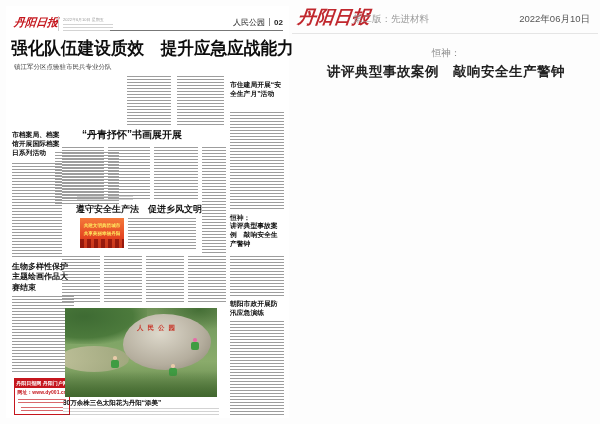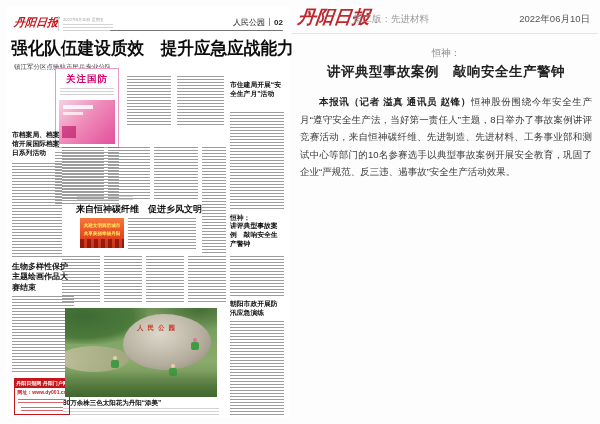--- a/index.html
+++ b/index.html
@@ -81,53 +81,45 @@
     <div class="abs t-dateline">2022年6月10日 星期五</div>
     <div class="tb lt" style="left:57px; top:18px; width:50px; height:7px;"></div>
     <div class="abs t-mast-right">
       <span>人民公园</span><span class="t-mast-sep"></span><b>02</b>
     </div>
     <div class="abs t-rule"></div>
 
     <div class="abs t-headline">强化队伍建设质效　提升应急应战能力</div>
     <div class="abs t-subhead">镇江军分区点验驻市民兵专业分队</div>
 
-    <div class="abs def-box">
-      <div class="def-title">关注国防</div>
-      <div class="tb lt def-lines"></div>
-      <div class="def-img">
-        <div class="w1"></div>
-          <div class="w2"></div>
-          <div class="w3"></div>
-      </div>
-    </div>
     <div class="tb" style="left:49px; top:146px; width:64px; height:54px;"></div>
 
     <div class="tb" style="left:121px; top:70px; width:44px; height:50px;"></div>
     <div class="tb" style="left:171px; top:70px; width:47px; height:50px;"></div>
 
     <div class="abs h-small" style="left:6px; top:124px; width:50px;">市档案局、档案馆开展国际档案日系列活动</div>
     <div class="tb" style="left:6px; top:157px; width:50px; height:95px;"></div>
     <div class="abs h-mid" style="left:6px; top:256px; width:62px;">生物多样性保护主题绘画作品大赛结束</div>
     <div class="tb" style="left:6px; top:290px; width:62px; height:78px;"></div>
 
     <div class="abs ad">
       <div class="bar">丹阳日报网 丹阳门户网</div>
       <div class="url">网址：www.dy001.cn</div>
       <div class="tb red" style="left:3px; top:20px; width:48px; height:6px;"></div>
       <div class="tb red" style="left:6px; top:28px; width:42px; height:6px;"></div>
     </div>
 
+    <div class="abs h-big" style="left:56px; top:122px; width:140px; text-align:center;">“丹青抒怀”书画展开展</div>
     <div class="tb" style="left:56px; top:141px; width:42px; height:54px;"></div>
     <div class="tb" style="left:102px; top:141px; width:42px; height:54px;"></div>
     <div class="tb" style="left:148px; top:141px; width:44px; height:54px;"></div>
     <div class="tb" style="left:196px; top:141px; width:24px; height:106px;"></div>
 
     <div class="tb lt" style="left:71px; top:190px; width:56px; height:5px;"></div>
-    <div class="abs" style="left:70px; top:197px; font-size:9px; font-weight:bold; color:#111; white-space:nowrap;">来自恒神碳纤维　促进乡风文明</div>
+    <div class="abs" style="left:70px; top:197px; font-size:9px; font-weight:bold; color:#111; white-space:nowrap;">遵守安全生产法　促进乡风文明</div>
     <div class="abs banner">
       <div class="txt"><span>共建文明典范城市</span><br><span>共享美丽幸福丹阳</span></div>
       <div class="sky"></div>
     </div>
     <div class="tb" style="left:122px; top:212px; width:68px; height:32px;"></div>
 
     <div class="tb" style="left:56px; top:250px; width:38px; height:48px;"></div>
     <div class="tb" style="left:98px; top:250px; width:38px; height:48px;"></div>
     <div class="tb" style="left:140px; top:250px; width:38px; height:48px;"></div>
     <div class="tb" style="left:182px; top:250px; width:38px; height:48px;"></div>
@@ -165,16 +157,15 @@
     <div class="tb" style="left:224px; top:315px; width:54px; height:95px;"></div>
   </div>
 
   <div class="reader">
     <div class="r-logo">丹阳日报</div>
     <div class="r-edition">第二版：先进材料</div>
     <div class="r-date">2022年06月10日</div>
     <div class="r-divider"></div>
     <div class="r-kicker">恒神：</div>
     <div class="r-title">讲评典型事故案例　敲响安全生产警钟</div>
-    <p class="r-body"><b>本报讯（记者 溢真 通讯员 赵锋）</b><span>恒神股份围绕今年安全生产月“遵守安全生产法，当好第一责任人”主题，8日举办了事故案例讲评竞赛活动，来自恒神碳纤维、先进制造、先进材料、工务事业部和测试中心等部门的10名参赛选手以典型事故案例开展安全教育，巩固了企业“严规范、反三违、遏事故”安全生产活动效果。</span></p>
   </div>
 
 </div>
 
 </body></html>

